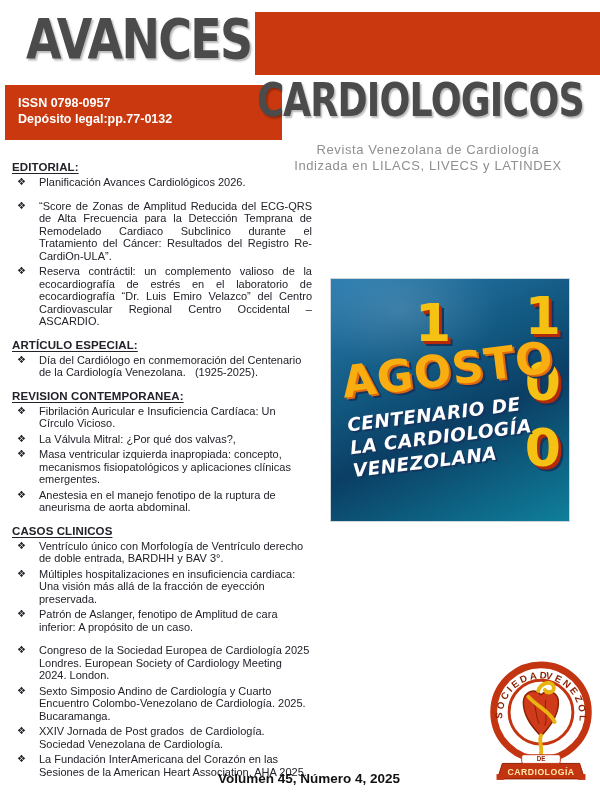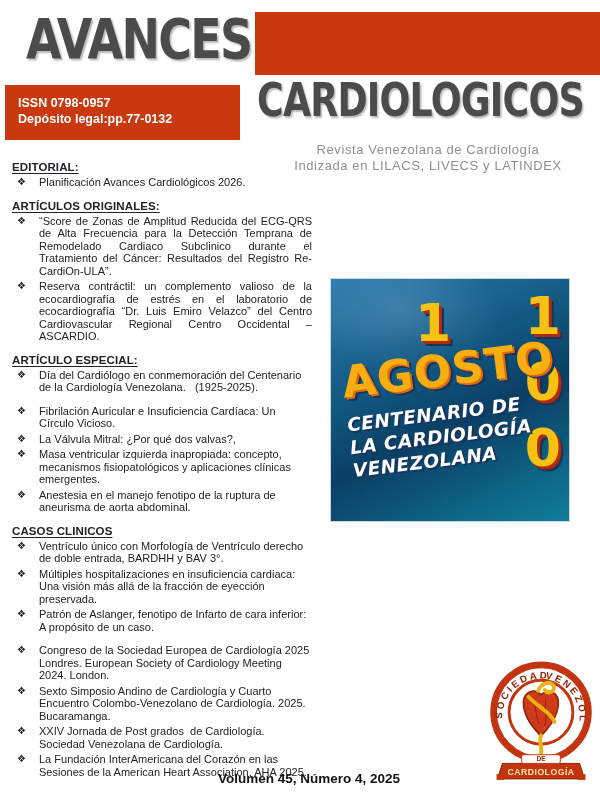--- a/index.html
+++ b/index.html
@@ -1,21 +1,21 @@
 <!DOCTYPE html>
 <html><head>
 <meta charset="utf-8">
 <style>
   html,body{margin:0;padding:0;background:#ffffff;}
   .page{position:relative;width:600px;height:800px;background:#ffffff;overflow:hidden;
         font-family:"Liberation Sans", sans-serif;color:#22222a;text-decoration:underline;}
 
   
   .redbar-top{position:absolute;left:255px;top:12px;width:345px;height:63px;background:#c9380e;}
-  .redbar-issn{position:absolute;left:5px;top:85px;width:235px;height:55px;background:#c9380e;
+  .redbar-issn{position:absolute;left:5px;top:85px;width:277px;height:55px;background:#c9380e;
                color:#ffffff;font-weight:bold;font-size:12.5px;line-height:16px;
                padding:10px 0 0 13px;box-sizing:border-box;}
   .title-avances{position:absolute;left:26px;top:6px;font-family:"DejaVu Sans",sans-serif;
                  font-weight:bold;font-size:56px;color:#4b4b4b;letter-spacing:-2px;
                  transform:scaleX(0.82);transform-origin:left top;
                  text-shadow:2px 2px 2px rgba(0,0,0,0.28);white-space:nowrap;}
   .title-cardio{position:absolute;left:257px;top:73px;font-family:"DejaVu Sans",sans-serif;
                 font-weight:bold;font-size:46px;color:#4b4b4b;letter-spacing:-1px;
                 transform:scaleX(0.79);transform-origin:left top;
                 text-shadow:2px 2px 2px rgba(0,0,0,0.28);white-space:nowrap;}
@@ -79,38 +79,38 @@
 
   <div class="toc" id="toc">
       <div class="section">
         <div class="section-title">EDITORIAL:</div>
         <div class="item">
           <span class="bullet">❖</span>
           <span class="item-text">Planificación Avances Cardiológicos 2026.</span>
         </div>
       </div>
       <div class="section">
-        <div class="section-title">ARTÍCULOS ORIGINALES:</div>
         <div class="item">
           <span class="bullet">❖</span>
           <span class="item-text">“Score de Zonas de Amplitud Reducida del ECG-QRS de Alta Frecuencia para la Detección Temprana de Remodelado Cardiaco Subclinico durante el Tratamiento del Cáncer: Resultados del Registro Re-CardiOn-ULA”.</span>
         </div>
         <div class="item">
           <span class="bullet">❖</span>
           <span class="item-text">Reserva contráctil: un complemento valioso de la ecocardiografía de estrés en el laboratorio de ecocardiografía “Dr. Luis Emiro Velazco” del Centro Cardiovascular Regional Centro Occidental – ASCARDIO.</span>
         </div>
       </div>
       <div class="section">
         <div class="section-title">ARTÍCULO ESPECIAL:</div>
         <div class="item">
           <span class="bullet">❖</span>
           <span class="item-text">Día del Cardiólogo en conmemoración del Centenario de la Cardiología Venezolana.&nbsp;&nbsp; (1925-2025).</span>
         </div>
       </div>
       <div class="section">
+        <div class="section-title">REVISION CONTEMPORANEA:</div>
         <div class="item">
           <span class="bullet">❖</span>
           <span class="item-text">Fibrilación Auricular e Insuficiencia Cardíaca: Un Círculo Vicioso.</span>
         </div>
         <div class="item">
           <span class="bullet">❖</span>
           <span class="item-text">La Válvula Mitral: ¿Por qué dos valvas?,</span>
         </div>
         <div class="item">
           <span class="bullet">❖</span>
@@ -126,21 +126,21 @@
         <div class="item">
           <span class="bullet">❖</span>
           <span class="item-text">Ventrículo único con Morfología de Ventrículo derecho de doble entrada, BARDHH y BAV 3°.</span>
         </div>
         <div class="item">
           <span class="bullet">❖</span>
           <span class="item-text">Múltiples hospitalizaciones en insuficiencia cardiaca: Una visión más allá de la fracción de eyección preservada.</span>
         </div>
         <div class="item">
           <span class="bullet">❖</span>
-          <span class="item-text">Patrón de Aslanger, fenotipo de Infarto de cara inferior: A propósito de un caso.</span>
+          <span class="item-text">Patrón de Aslanger, fenotipo de Amplitud de cara inferior: A propósito de un caso.</span>
         </div>
       </div>
       <div class="section">
         <div class="item">
           <span class="bullet">❖</span>
           <span class="item-text">Congreso de la Sociedad Europea de Cardiología 2025 Londres. European Society of Cardiology Meeting 2024. London.</span>
         </div>
         <div class="item">
           <span class="bullet">❖</span>
           <span class="item-text">Sexto Simposio Andino de Cardiología y Cuarto Encuentro Colombo-Venezolano de Cardiología. 2025. Bucaramanga.</span>

